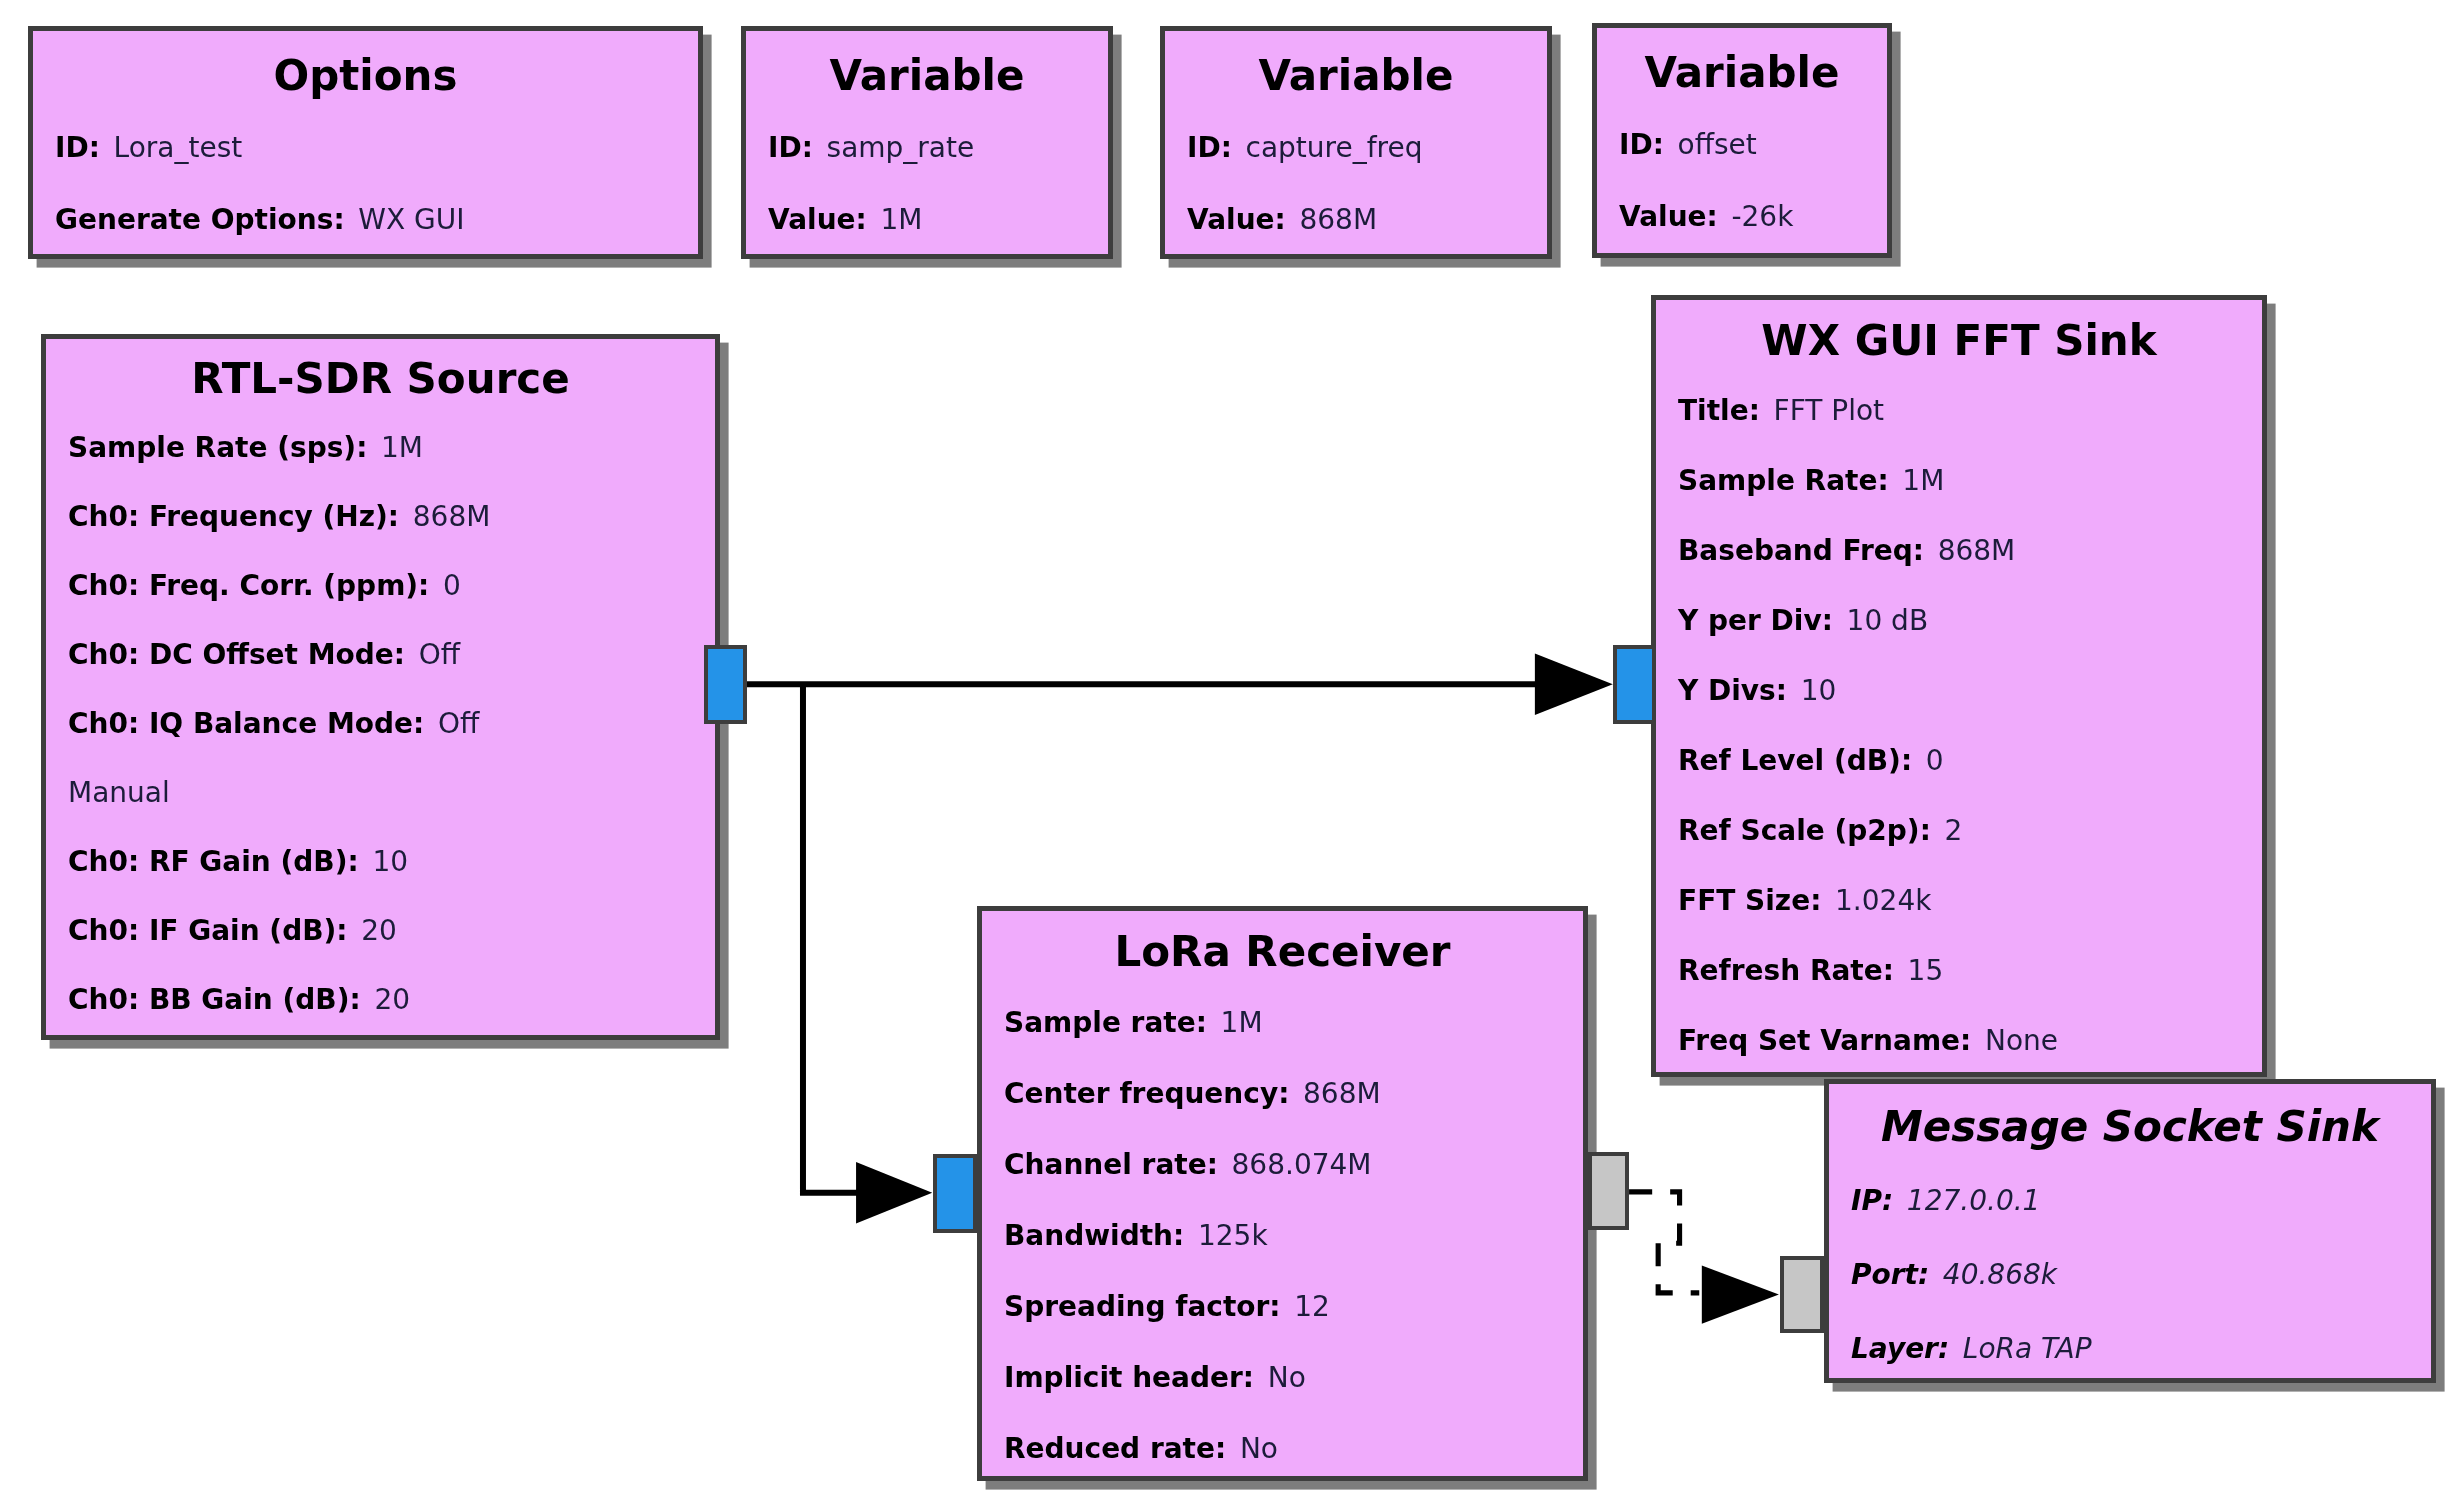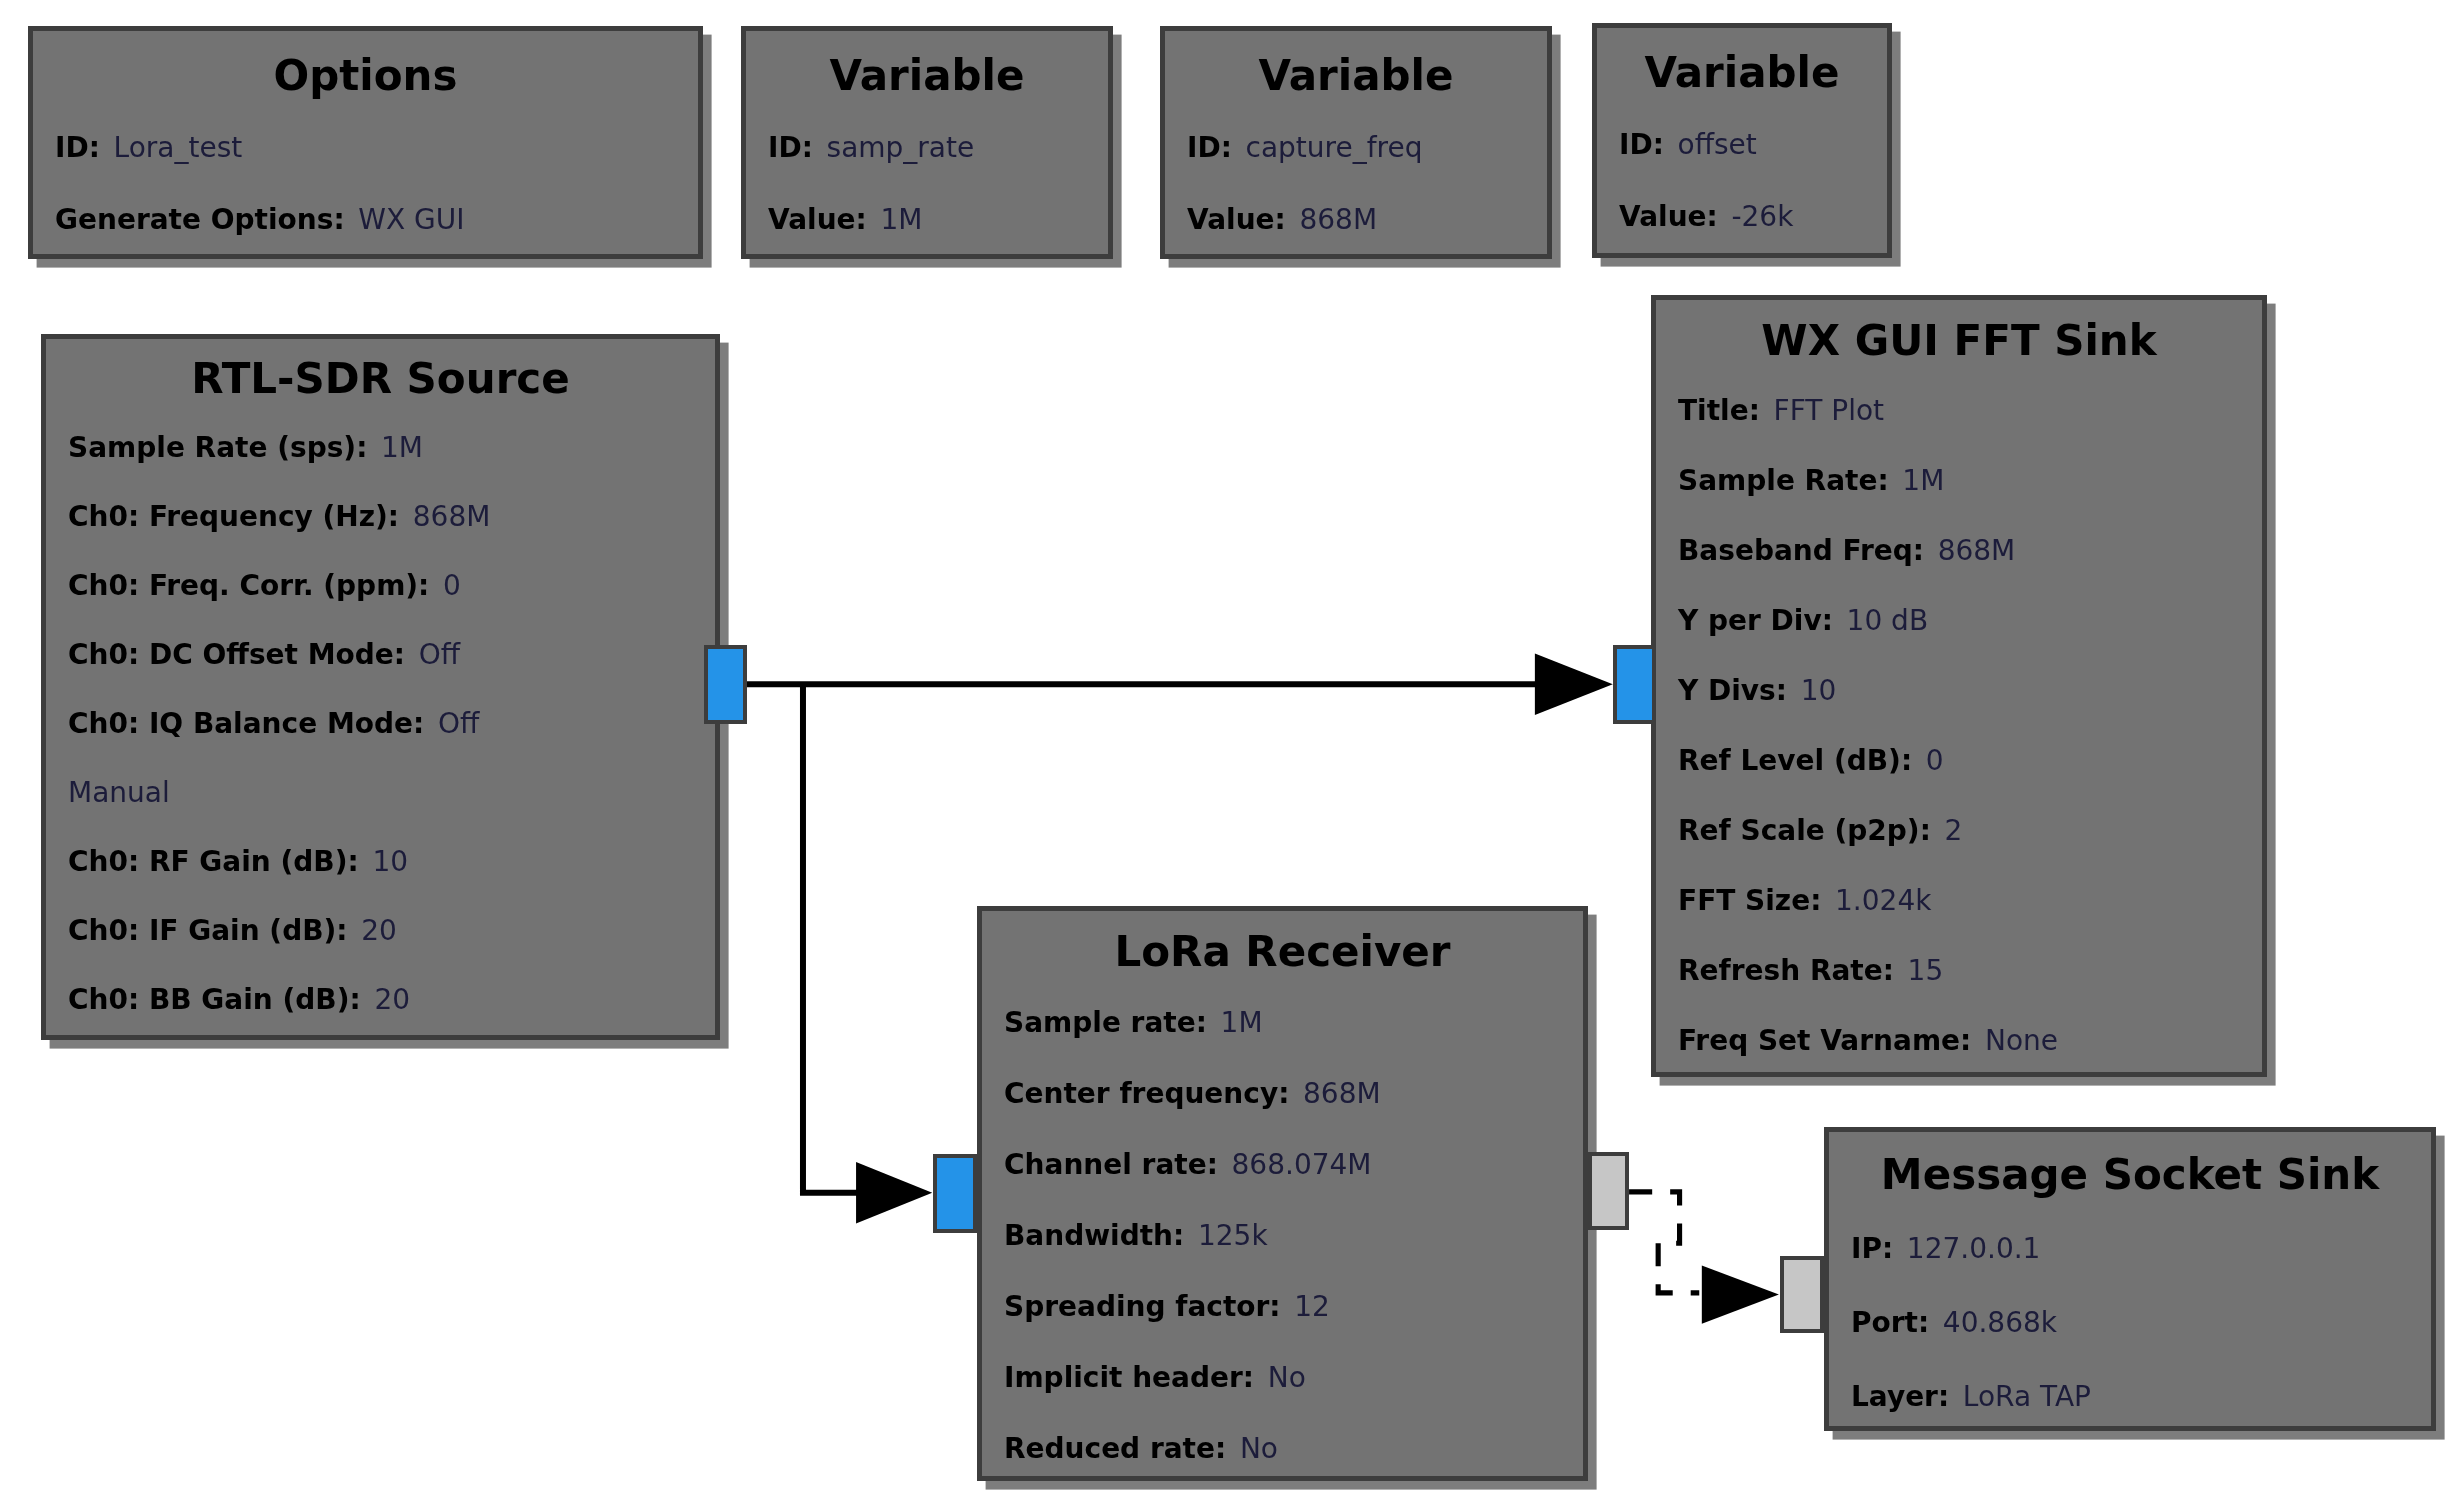--- a/index.html
+++ b/index.html
@@ -5,21 +5,21 @@
   html,body{margin:0;padding:0;background:#ffffff;}
   #canvas{
     position:relative;
     width:2462px;height:1508px;
     background:#ffffff;
     font-family:"DejaVu Sans",sans-serif;
     overflow:hidden;
   }
   .block{
     position:absolute;
-    background:#737373;
+    background:#f0abfc;
     border:5.1px solid #3d3d3d;
     box-shadow:8.6px 8.6px 0 rgba(64,64,64,0.68);
     box-sizing:border-box;
     padding-top:8.6px;
   }
   .block-title{
     height:var(--rowh,72px);
     display:flex;align-items:center;justify-content:center;
     font-weight:bold;font-size:42px;color:#000;
     white-space:nowrap;
@@ -233,21 +233,21 @@
       </div>
         <div class="param-row">
         <span class="param-label">Reduced rate:</span>
         <span class="param-value">No</span>
       </div>
       </div>
   </div>
   <div class="port stream" style="left:933px;top:1154px;width:44px;height:79px;"></div>
   <div class="port message" style="left:1588px;top:1152px;width:41px;height:78px;"></div>
 
-  <div class="block" style="left:1824px;top:1127px;width:612px;height:304px;--rowh:74px;padding-top:5.1px;">
+  <div class="block" style="left:1824px;top:1079px;width:612px;height:304px;--rowh:74px;padding-top:5.1px;font-style:italic;">
     <div class="block-title">Message Socket Sink</div>
     <div>
         <div class="param-row">
         <span class="param-label">IP:</span>
         <span class="param-value">127.0.0.1</span>
       </div>
         <div class="param-row">
         <span class="param-label">Port:</span>
         <span class="param-value">40.868k</span>
       </div>

